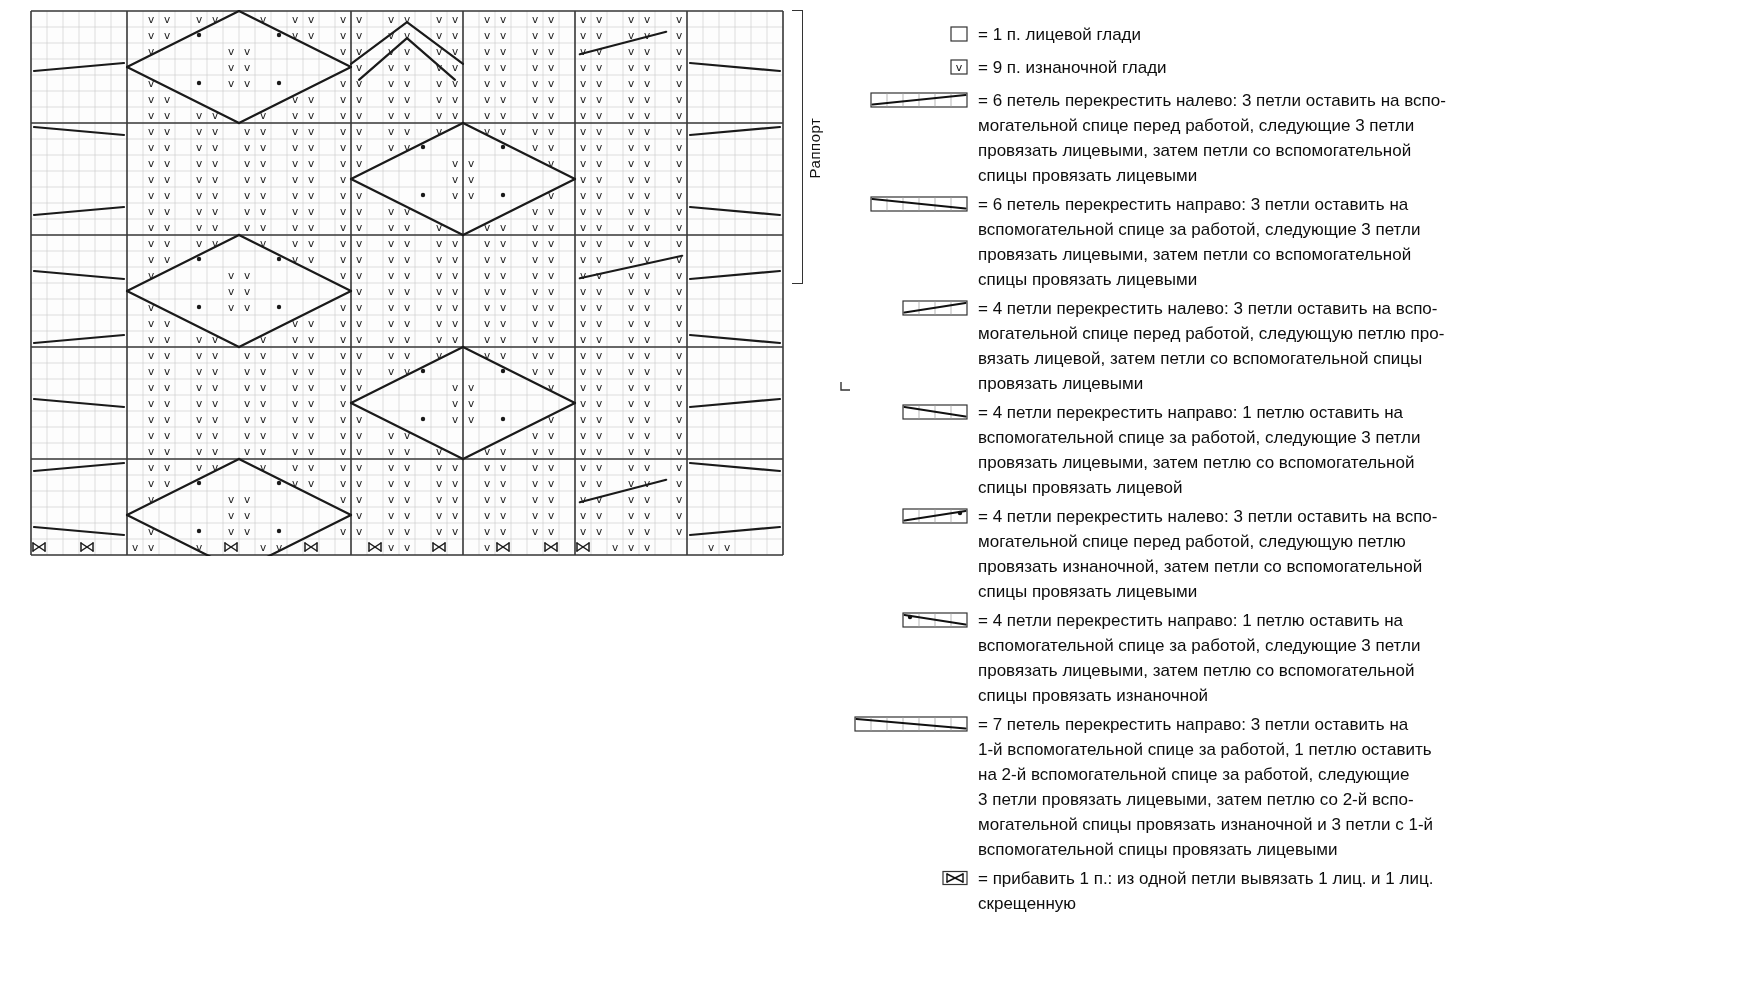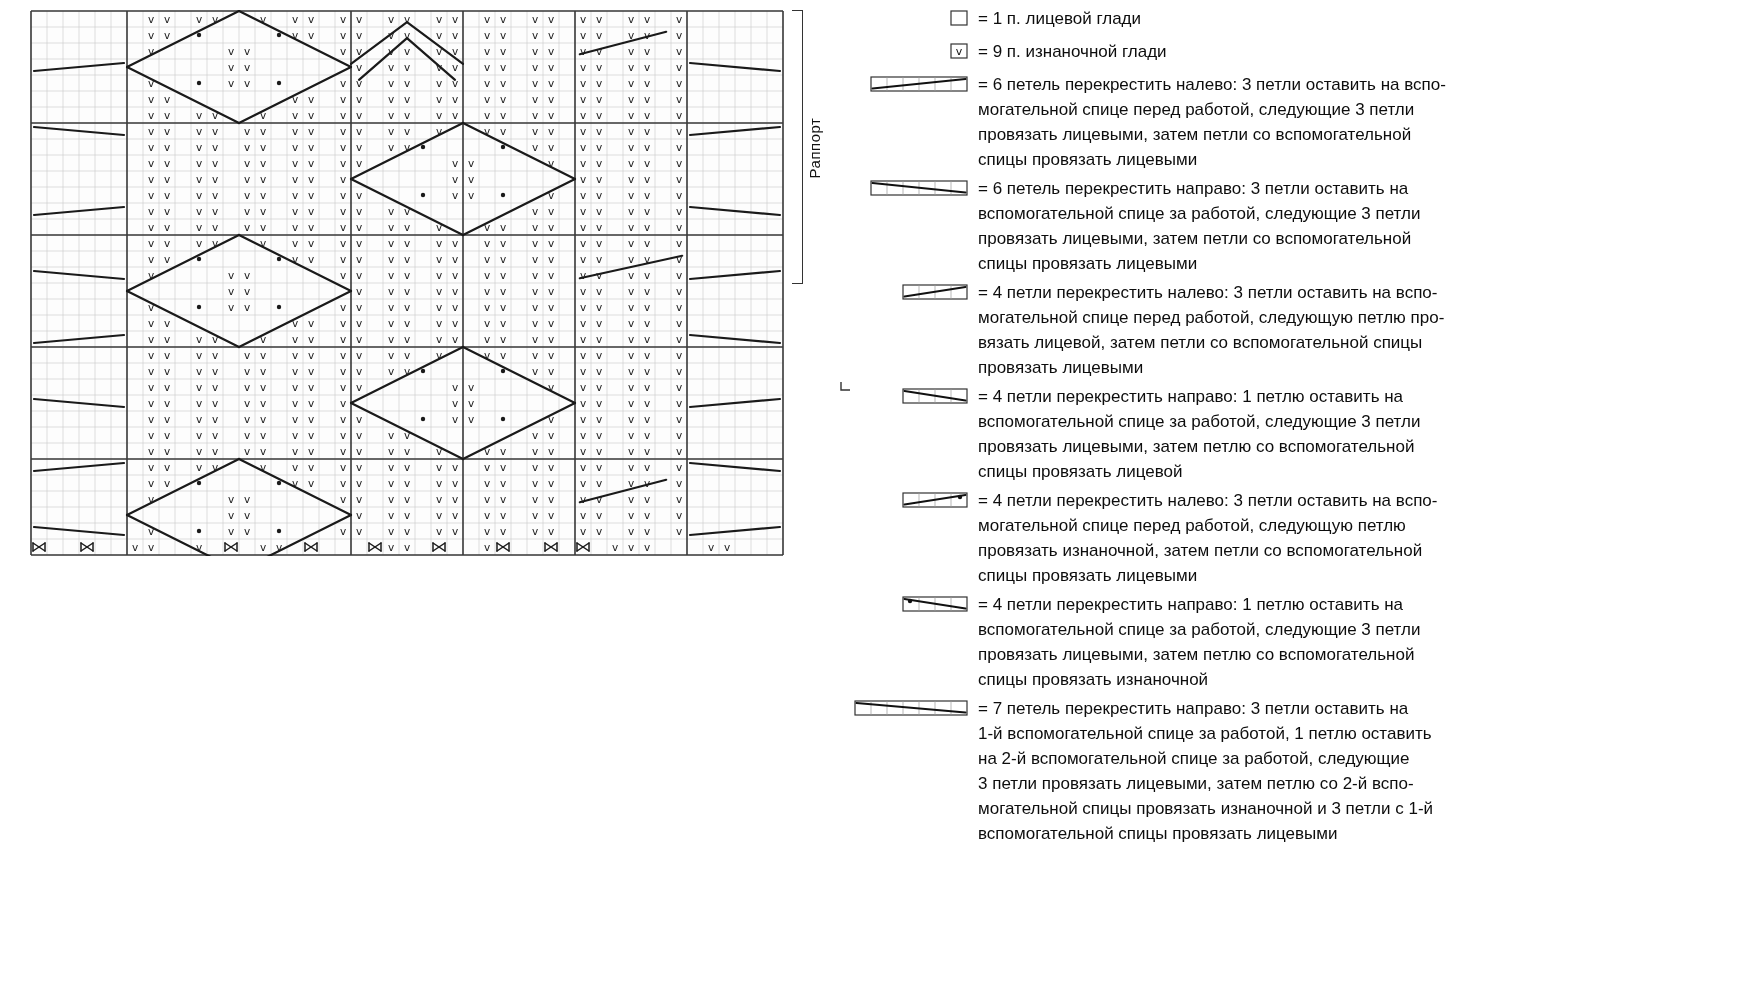--- a/index.html
+++ b/index.html
@@ -11,21 +11,21 @@
   .rapport{position:absolute;left:792px;top:10px;width:40px;height:276px;}
   .bracket{
     position:absolute;left:0;top:0;width:10px;height:272px;
     border-top:1.6px solid #333;border-right:1.6px solid #333;border-bottom:1.6px solid #333;
   }
   .rapport-label{
     position:absolute;left:14px;top:50%;
     transform:translateY(-50%) rotate(180deg);
     writing-mode:vertical-rl;font-size:15px;letter-spacing:0.5px;color:#111;
   }
-  #legend{position:absolute;left:836px;top:6px;width:706px;}
+  #legend{position:absolute;left:836px;top:22px;width:706px;}
   .legend-item{display:flex;gap:10px;margin-bottom:4px;}
   .legend-item.single{margin-bottom:8px;}
   .sym{width:132px;flex:0 0 132px;display:flex;justify-content:flex-end;align-items:flex-start;padding-top:4px;}
   .txt{white-space:pre-line;font-size:17px;line-height:25px;color:#0d0d0d;}
   .stray{position:absolute;left:838px;top:378px;}
 </style>
 </head>
 <body>
 
 <div class="stage">
@@ -1009,15 +1009,28 @@
             <line x1="2.5" y1="3" x2="111.5" y2="12.5" stroke="#111" stroke-width="2" stroke-linecap="round"></line>
           </svg>
         </div>
         <div class="txt">= 7 петель перекрестить направо: 3 петли оставить на
 1-й вспомогательной спице за работой, 1 петлю оставить
 на 2-й вспомогательной спице за работой, следующие
 3 петли провязать лицевыми, затем петлю со 2-й вспо-
 могательной спицы провязать изнаночной и 3 петли с 1-й
 вспомогательной спицы провязать лицевыми</div>
       </div>
+      <div class="legend-item">
+        <div class="sym">
+          <svg width="26" height="17">
+            <rect x="1" y="1.5" width="24" height="13" fill="#fff" stroke="#333" stroke-width="1.2"></rect>
+            <line x1="5" y1="4" x2="21" y2="12" stroke="#111" stroke-width="1.4" stroke-linecap="round"></line>
+            <line x1="5" y1="12" x2="21" y2="4" stroke="#111" stroke-width="1.4" stroke-linecap="round"></line>
+            <line x1="5" y1="4" x2="5" y2="12" stroke="#111" stroke-width="1.4" stroke-linecap="round"></line>
+            <line x1="21" y1="4" x2="21" y2="12" stroke="#111" stroke-width="1.4" stroke-linecap="round"></line>
+          </svg>
+        </div>
+        <div class="txt">= прибавить 1 п.: из одной петли вывязать 1 лиц. и 1 лиц.
+скрещенную</div>
+      </div>
     </div>
 
 </div>
 
 </body></html>

